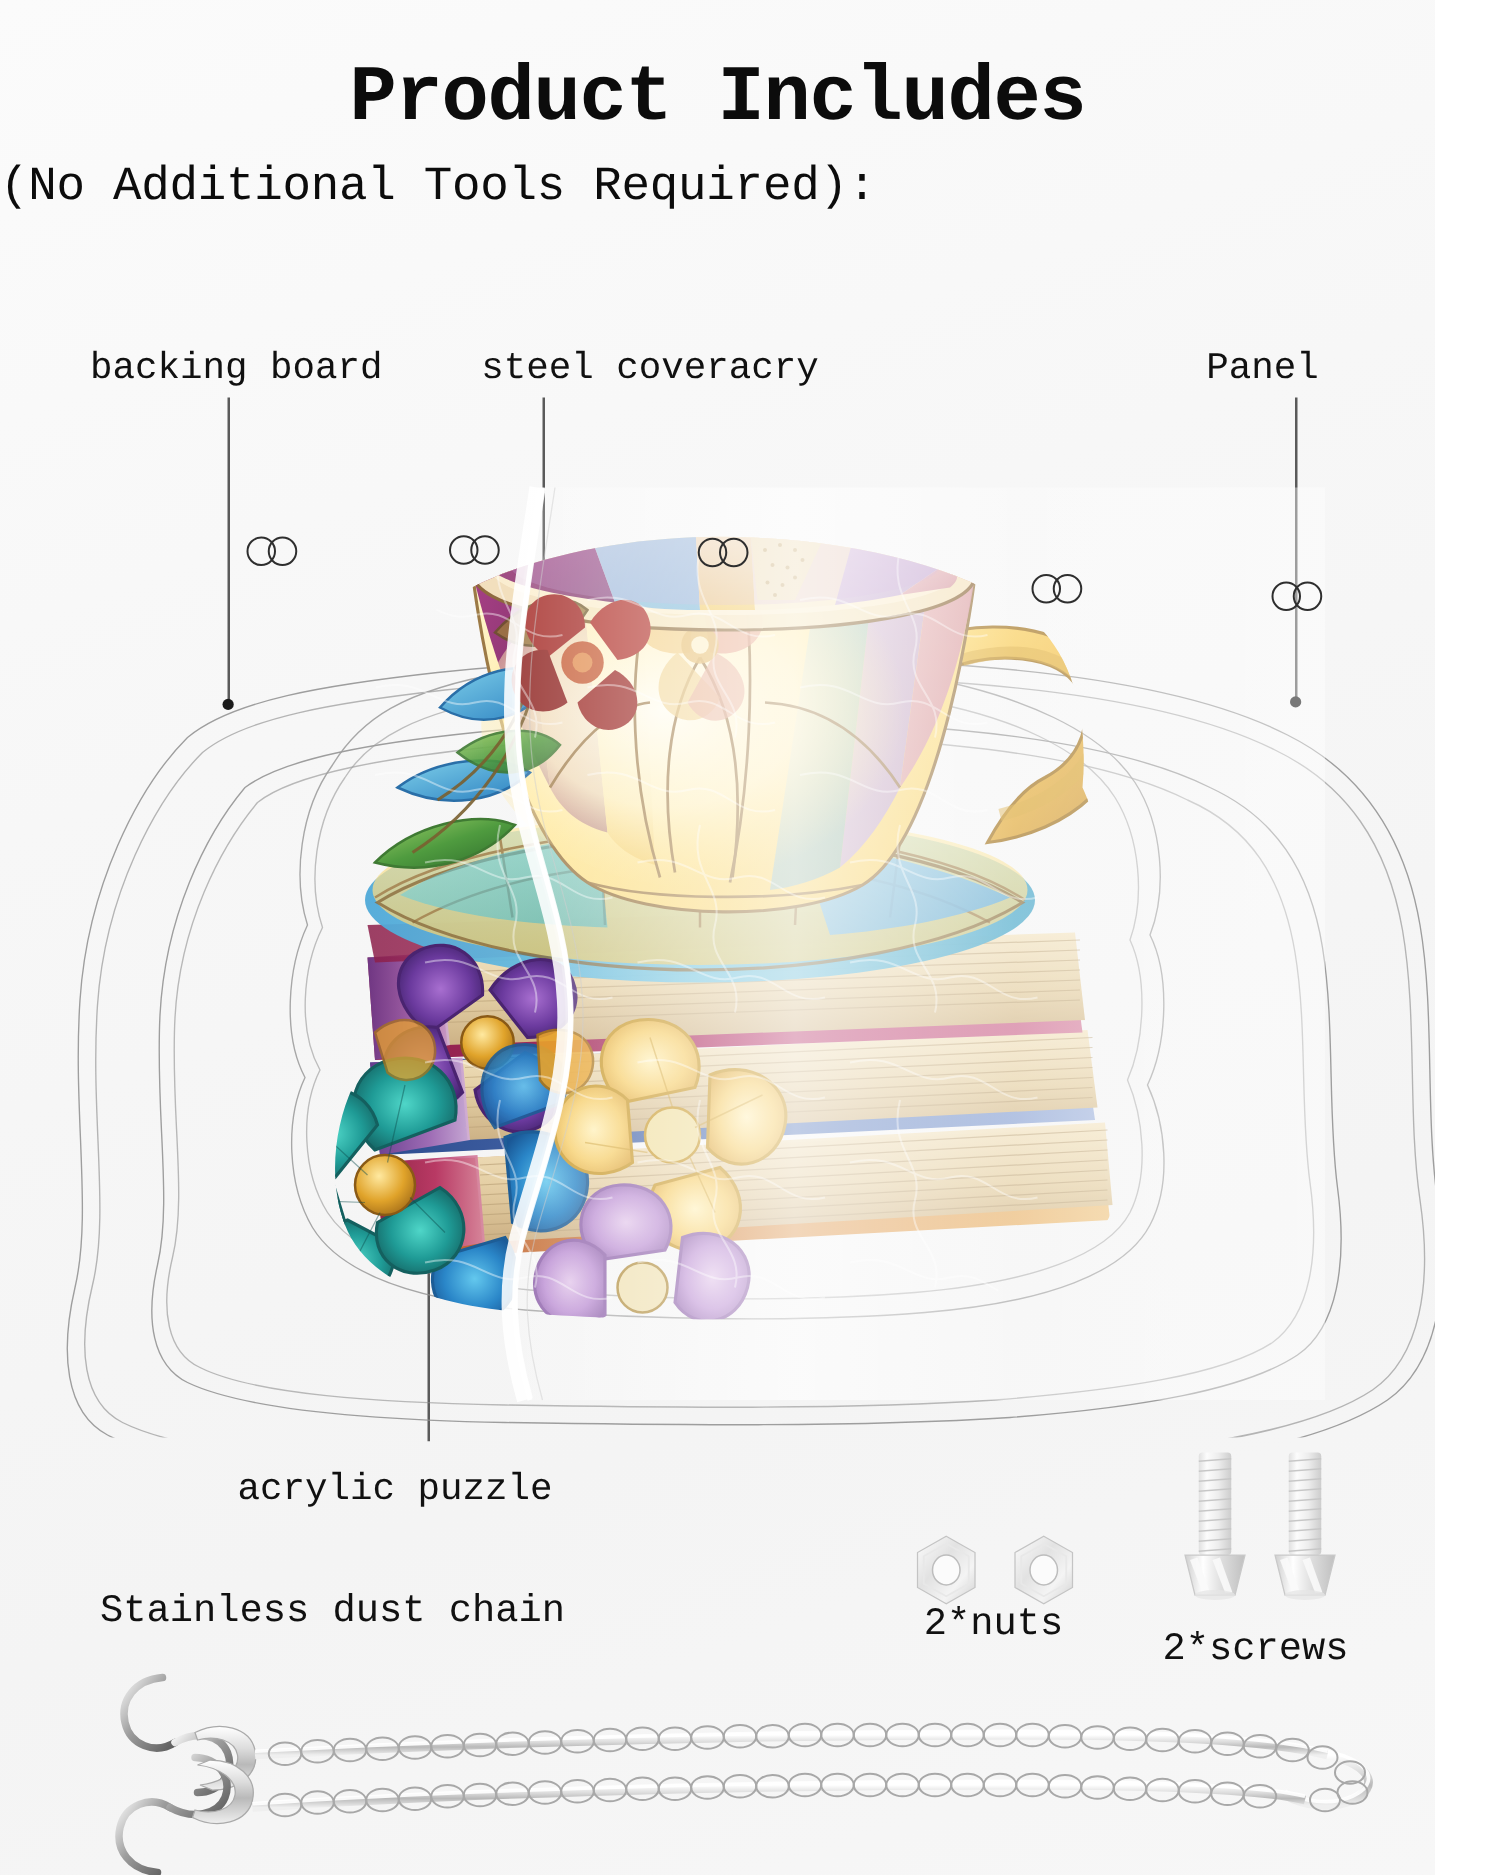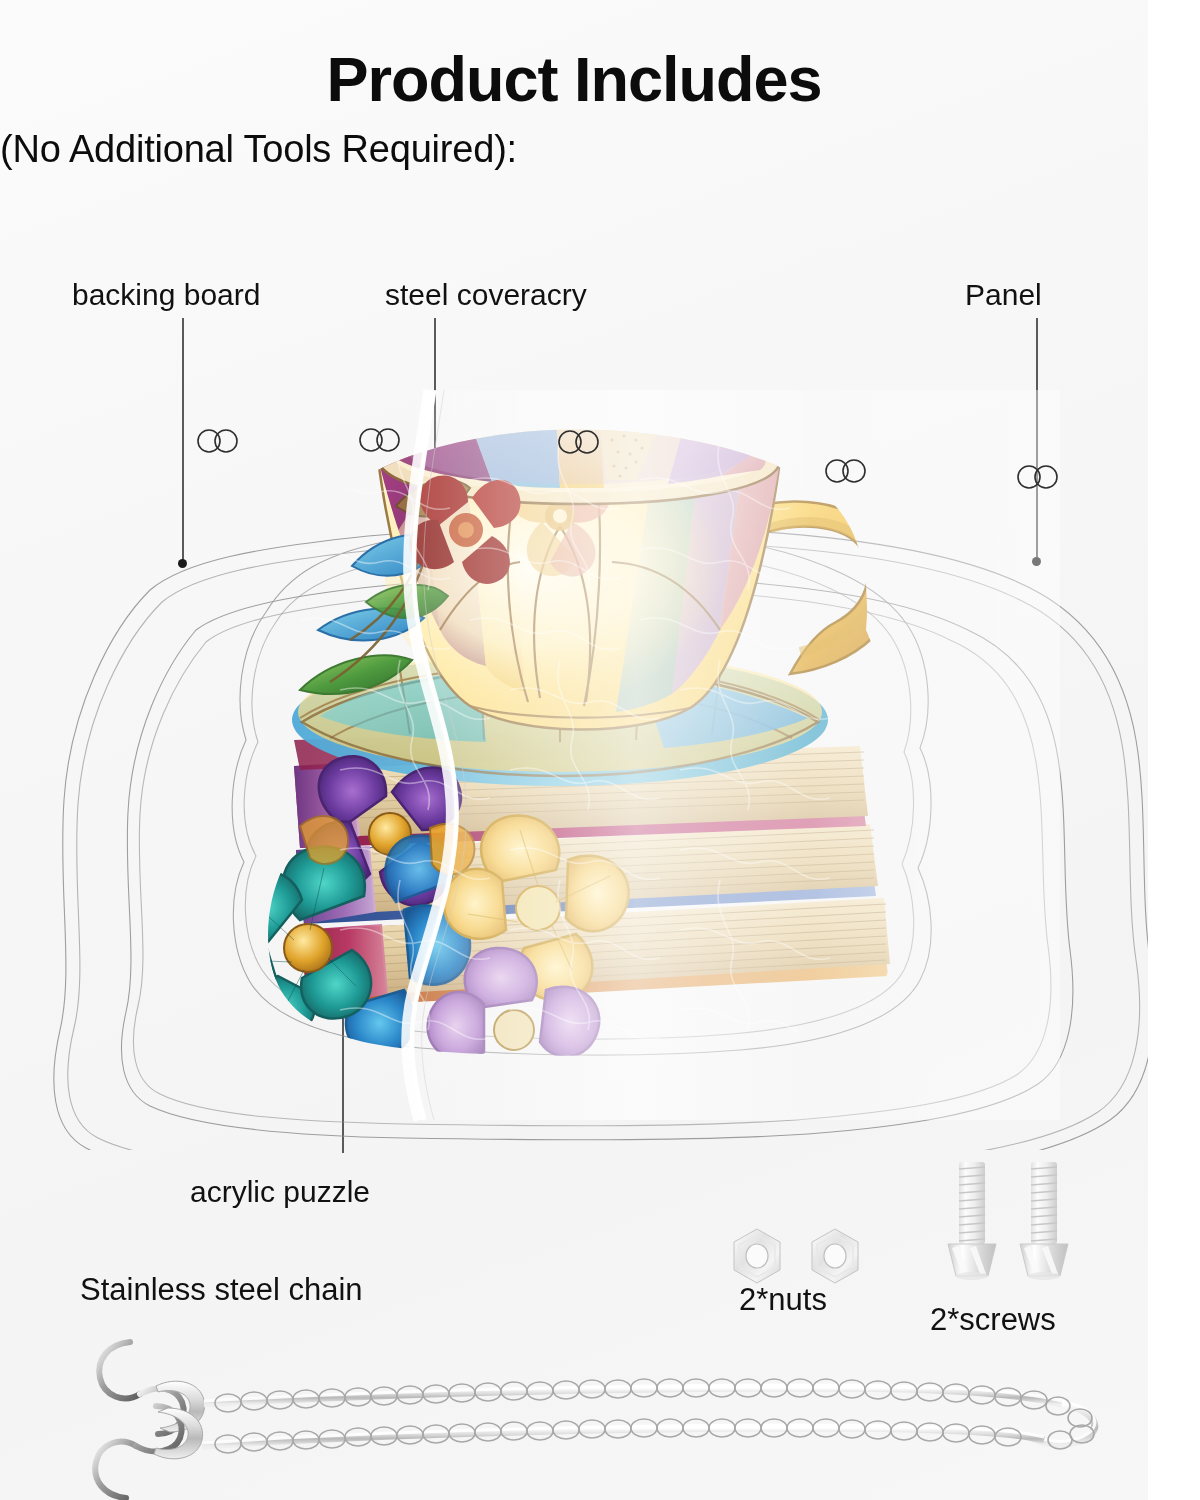--- a/index.html
+++ b/index.html
@@ -6,21 +6,21 @@
     margin: 0;
     padding: 0;
     background: #fff;
   }
   #page {
     position: relative;
     width: 1148px;
     height: 1500px;
     background: linear-gradient(160deg, #fbfbfb 0%, #f7f7f7 35%, #f4f4f4 70%, #f7f7f7 100%);
     overflow: hidden;
-    font-family: Liberation Sans, sans-serif;
+    font-family: Liberation Mono, monospace;
     color: #111;
   }
 
   
   .title {
     position: absolute;
     left: 0; right: 0;
     top: 46px;
     text-align: center;
     font-size: 63px;
@@ -681,21 +681,21 @@
       </g>
       <path d="M4,84 L52,84 L44,116 L12,116 Z" fill="url(#hdG)" stroke="#c9c9c9" stroke-width="1"></path>
       <path d="M14,86 L24,114 L18,114 L8,88 Z" fill="#fafafa" opacity="0.9"></path>
       <path d="M32,86 L42,114 L36,114 L26,88 Z" fill="#fafafa" opacity="0.9"></path>
       <ellipse cx="28" cy="116" rx="16" ry="4" fill="#e6e6e6" opacity="0.75"></ellipse>
     </svg>
   </div>
 
   <div class="hw-label" style="left:739px; top:1282px;">2*nuts</div>
   <div class="hw-label" style="left:930px; top:1302px;">2*screws</div>
-  <div class="hw-label" style="left:80px; top:1272px;">Stainless steel chain</div>
+  <div class="hw-label" style="left:80px; top:1272px;">Stainless dust chain</div>
 
   <div class="chain-wrap">
     <svg width="1120" height="170" viewBox="0 0 1120 170">
       <defs>
         <linearGradient id="metal" x1="0" y1="0" x2="0" y2="1">
           <stop offset="0%" stop-color="#ffffff"></stop>
           <stop offset="35%" stop-color="#dcdcdc"></stop>
           <stop offset="60%" stop-color="#b9b9b9"></stop>
           <stop offset="100%" stop-color="#efefef"></stop>
         </linearGradient>

